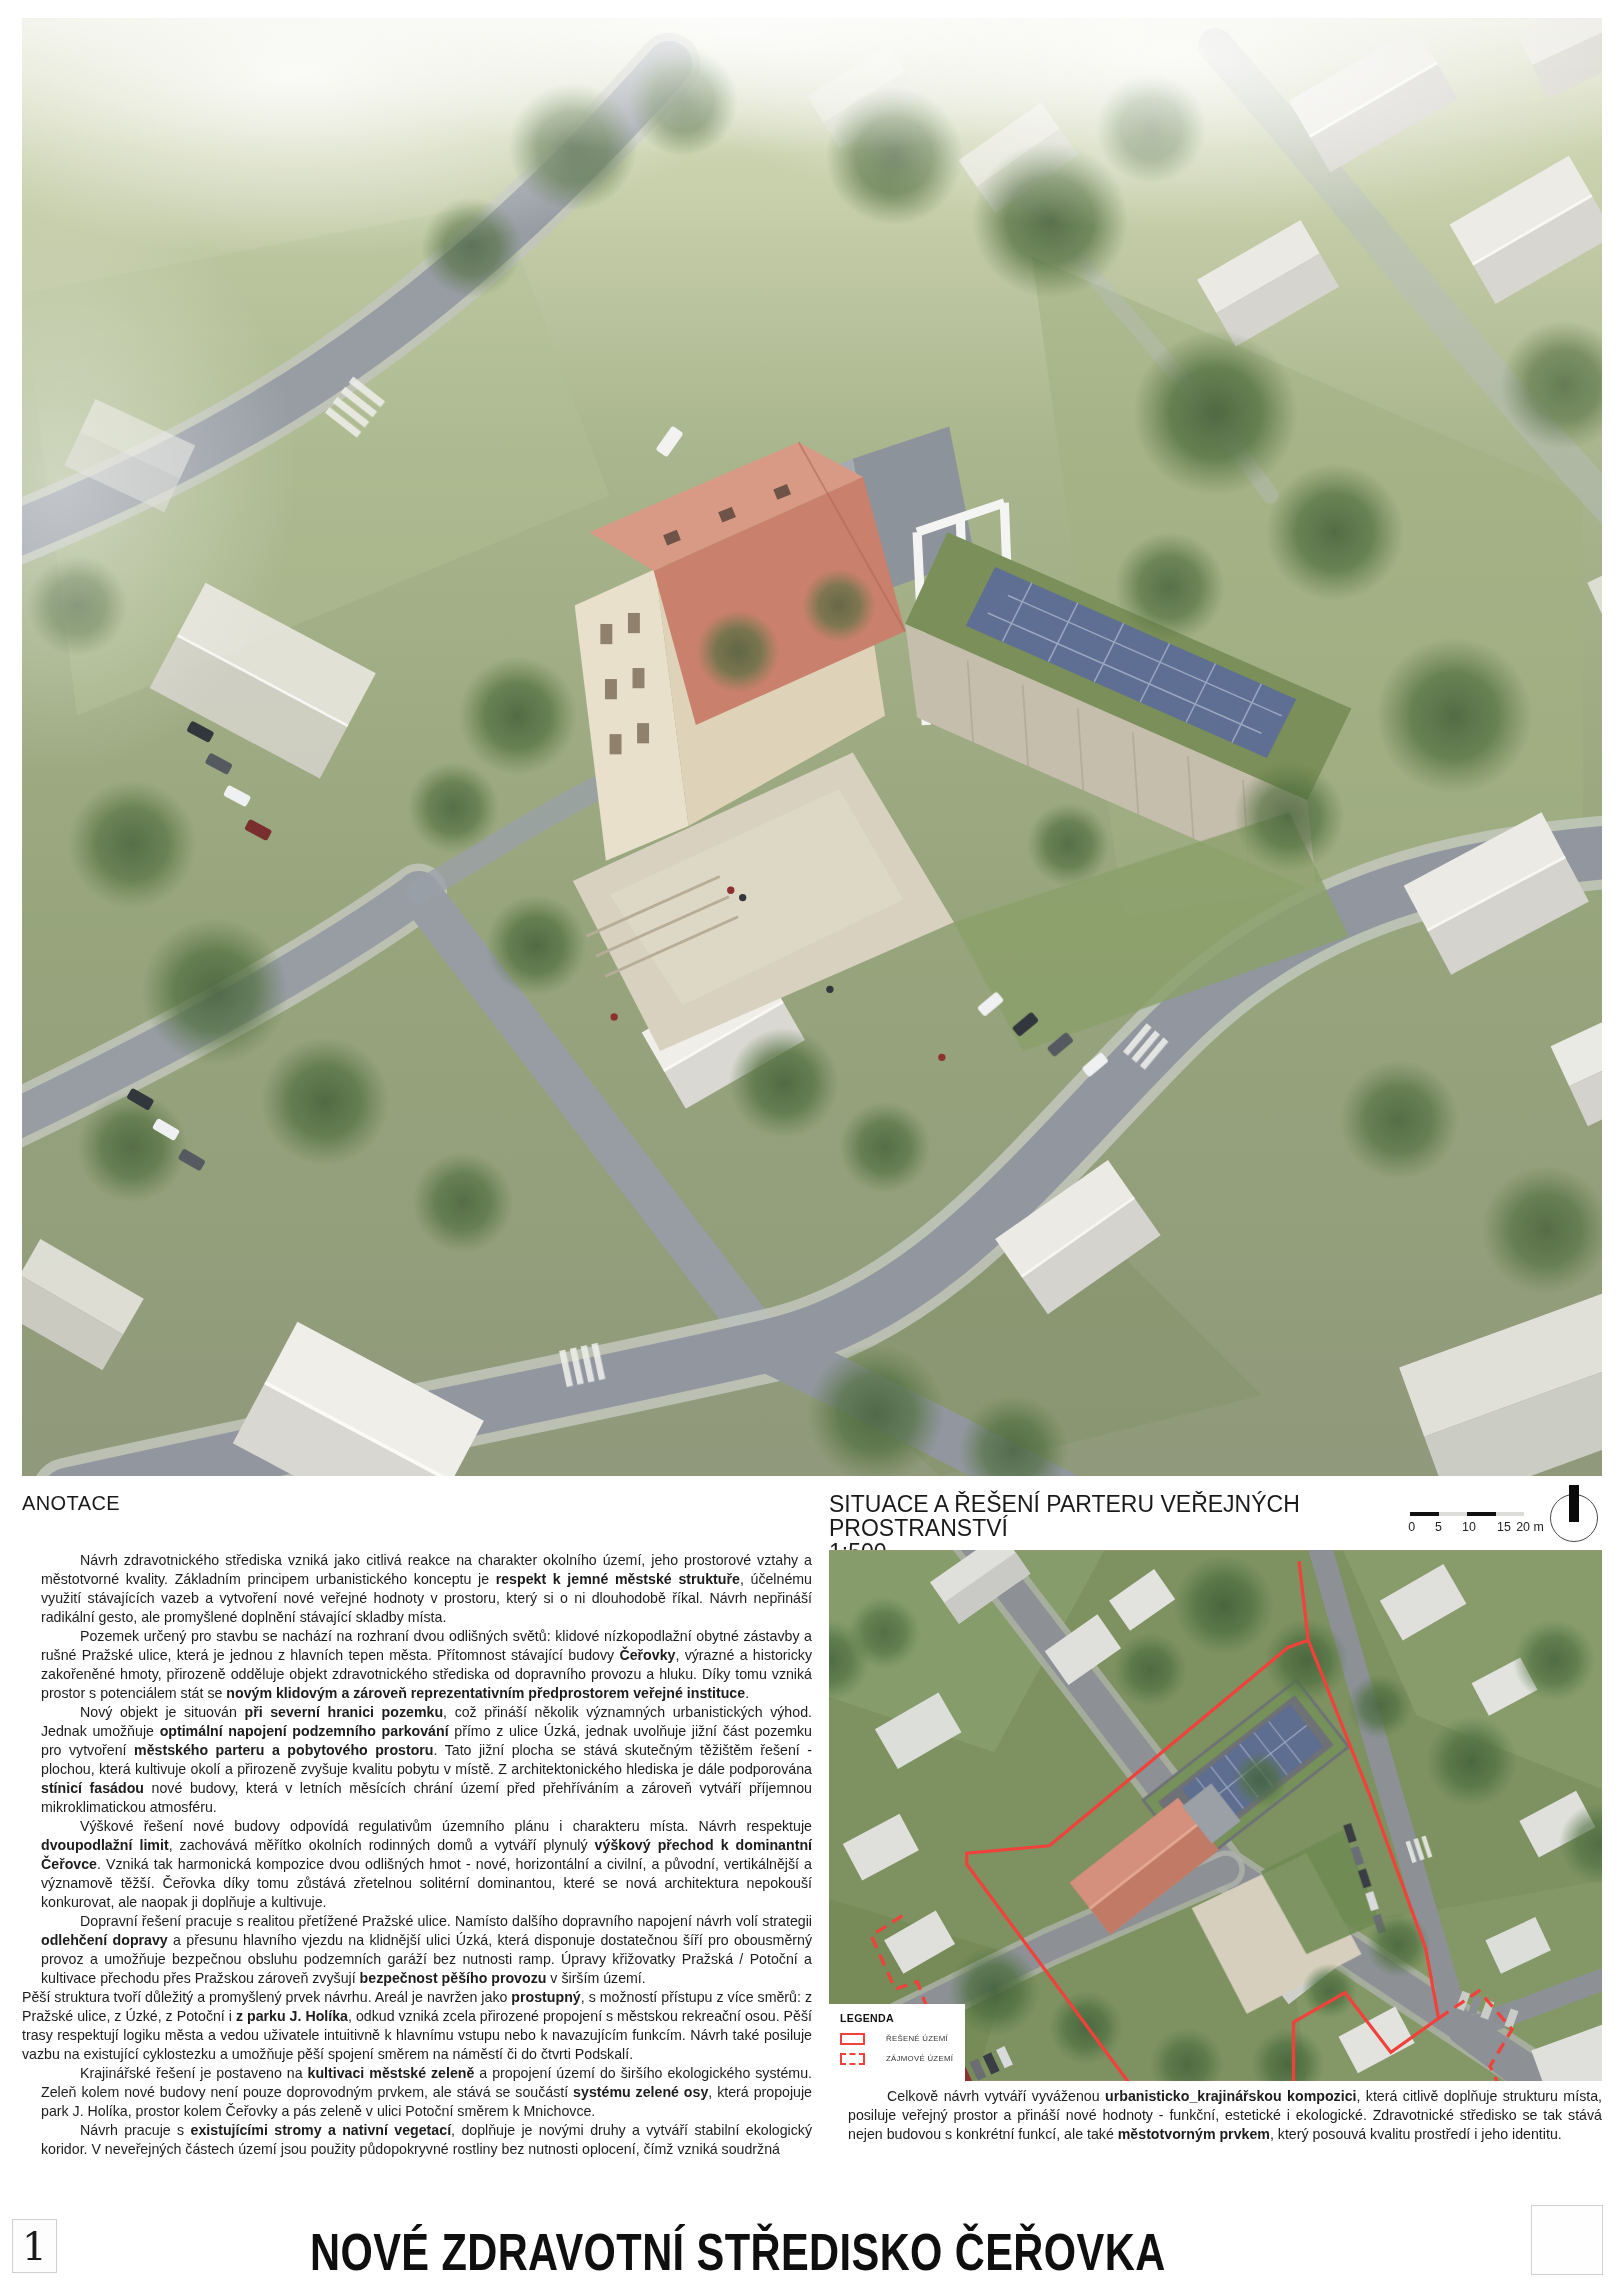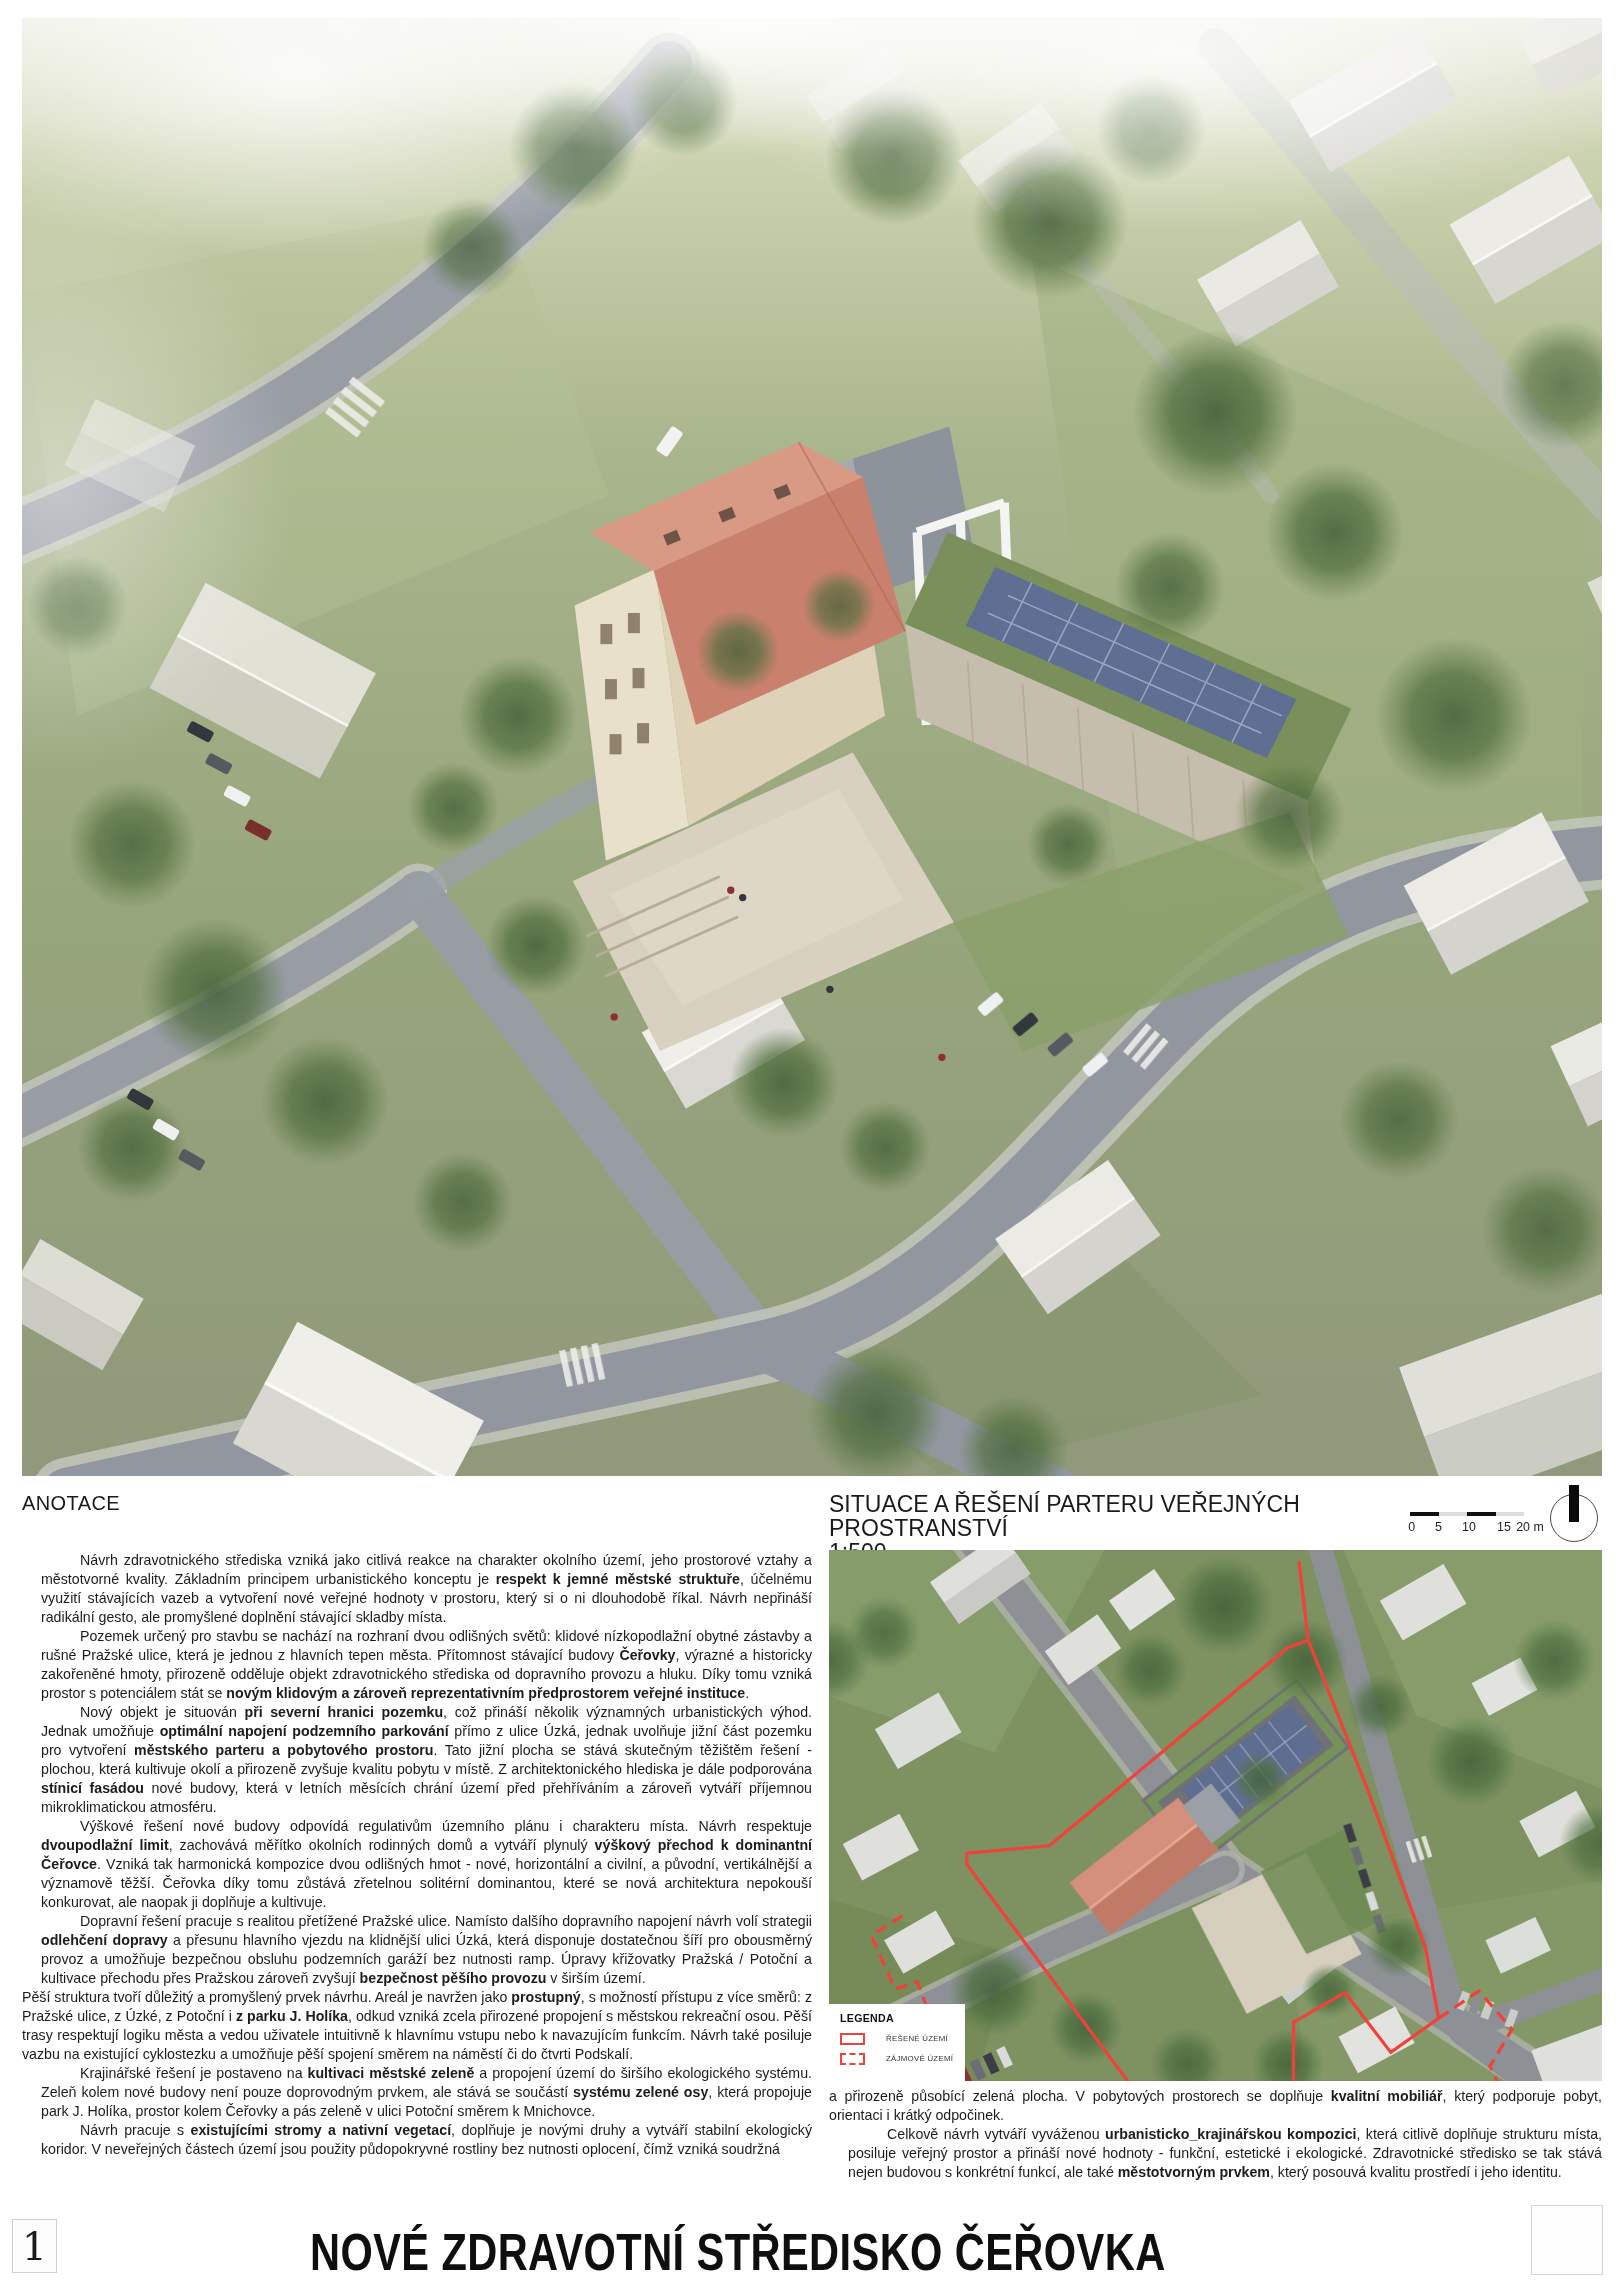--- a/index.html
+++ b/index.html
@@ -20,21 +20,21 @@
   .scalebar{left:1410px;top:1512px;width:114px;height:27.5px;}
   .sb-track{position:absolute;left:0;top:0;width:114px;height:3.7px;background:#dcdcd8;}
   .sb-seg{position:absolute;top:0;height:3.7px;width:28.5px;background:#111;}
   .sb-labels{position:absolute;left:0;top:8.3px;width:114px;height:16.5px;font-size:12.4px;color:#222;}
   .sb-l{position:absolute;transform:translateX(-50%);white-space:nowrap;}
   
   .north{left:1550px;top:1494px;width:48px;height:48px;}
   .north .ring{position:absolute;left:0;top:0;width:46px;height:46px;border:1.5px solid #4a4a4a;border-radius:50%;}
   .north .bar{position:absolute;left:19px;top:-9.2px;width:10px;height:37px;background:#0a0a0a;}
   
-  .siteplan{left:829px;top:1550px;width:773px;height:531px;overflow:hidden;background:#737373;}
+  .siteplan{left:829px;top:1550px;width:773px;height:531px;overflow:hidden;background:#fca5a5;}
   .legend{position:absolute;left:0;top:454px;width:136px;height:77px;background:#ffffff;padding:8.3px 0 0 11px;box-sizing:border-box;}
   .legend-title{font-size:10.6px;font-weight:700;letter-spacing:0.3px;color:#111;}
   .legend-row{display:flex;align-items:center;margin-top:8.3px;}
   .sw{width:25px;height:12px;box-sizing:border-box;margin-right:10px;}
   .sw-solid{border:2.8px solid #f0413b;}
   .sw-dashed{border:2.8px dashed #f0413b;}
   .legend-label{font-size:7.8px;letter-spacing:0.3px;color:#333;padding-left:11px;}
   
   .cont-text{left:829px;top:2087px;width:773px;}
   
@@ -541,21 +541,20 @@
       <div class="legend-label">ŘEŠENÉ ÚZEMÍ</div>
     </div>
     <div class="legend-row">
       <div class="sw sw-dashed"></div>
       <div class="legend-label">ZÁJMOVÉ ÚZEMÍ</div>
     </div>
   </div>
 </div>
 
 <div class="abs cont-text">
-  <p class="p"><span>a přirozeně působící zelená plocha. V pobytových prostorech se doplňuje </span><b>kvalitní mobiliář</b><span>, který podporuje pobyt, orientaci i krátký odpočinek.</span></p>
   <p class="p ind"><span>Celkově návrh vytváří vyváženou </span><b>urbanisticko_krajinářskou kompozici</b><span>, která citlivě doplňuje strukturu místa, posiluje veřejný prostor a přináší nové hodnoty - funkční, estetické i ekologické. Zdravotnické středisko se tak stává nejen budovou s konkrétní funkcí, ale také </span><b>městotvorným prvkem</b><span>, který posouvá kvalitu prostředí i jeho identitu.</span></p>
 </div>
 
 <div class="abs numbox">
   <span>1</span>
 </div>
 <div class="abs sheet-title">
   <span>NOVÉ ZDRAVOTNÍ STŘEDISKO ČEŘOVKA</span>
 </div>
 <div class="abs emptybox"></div>

